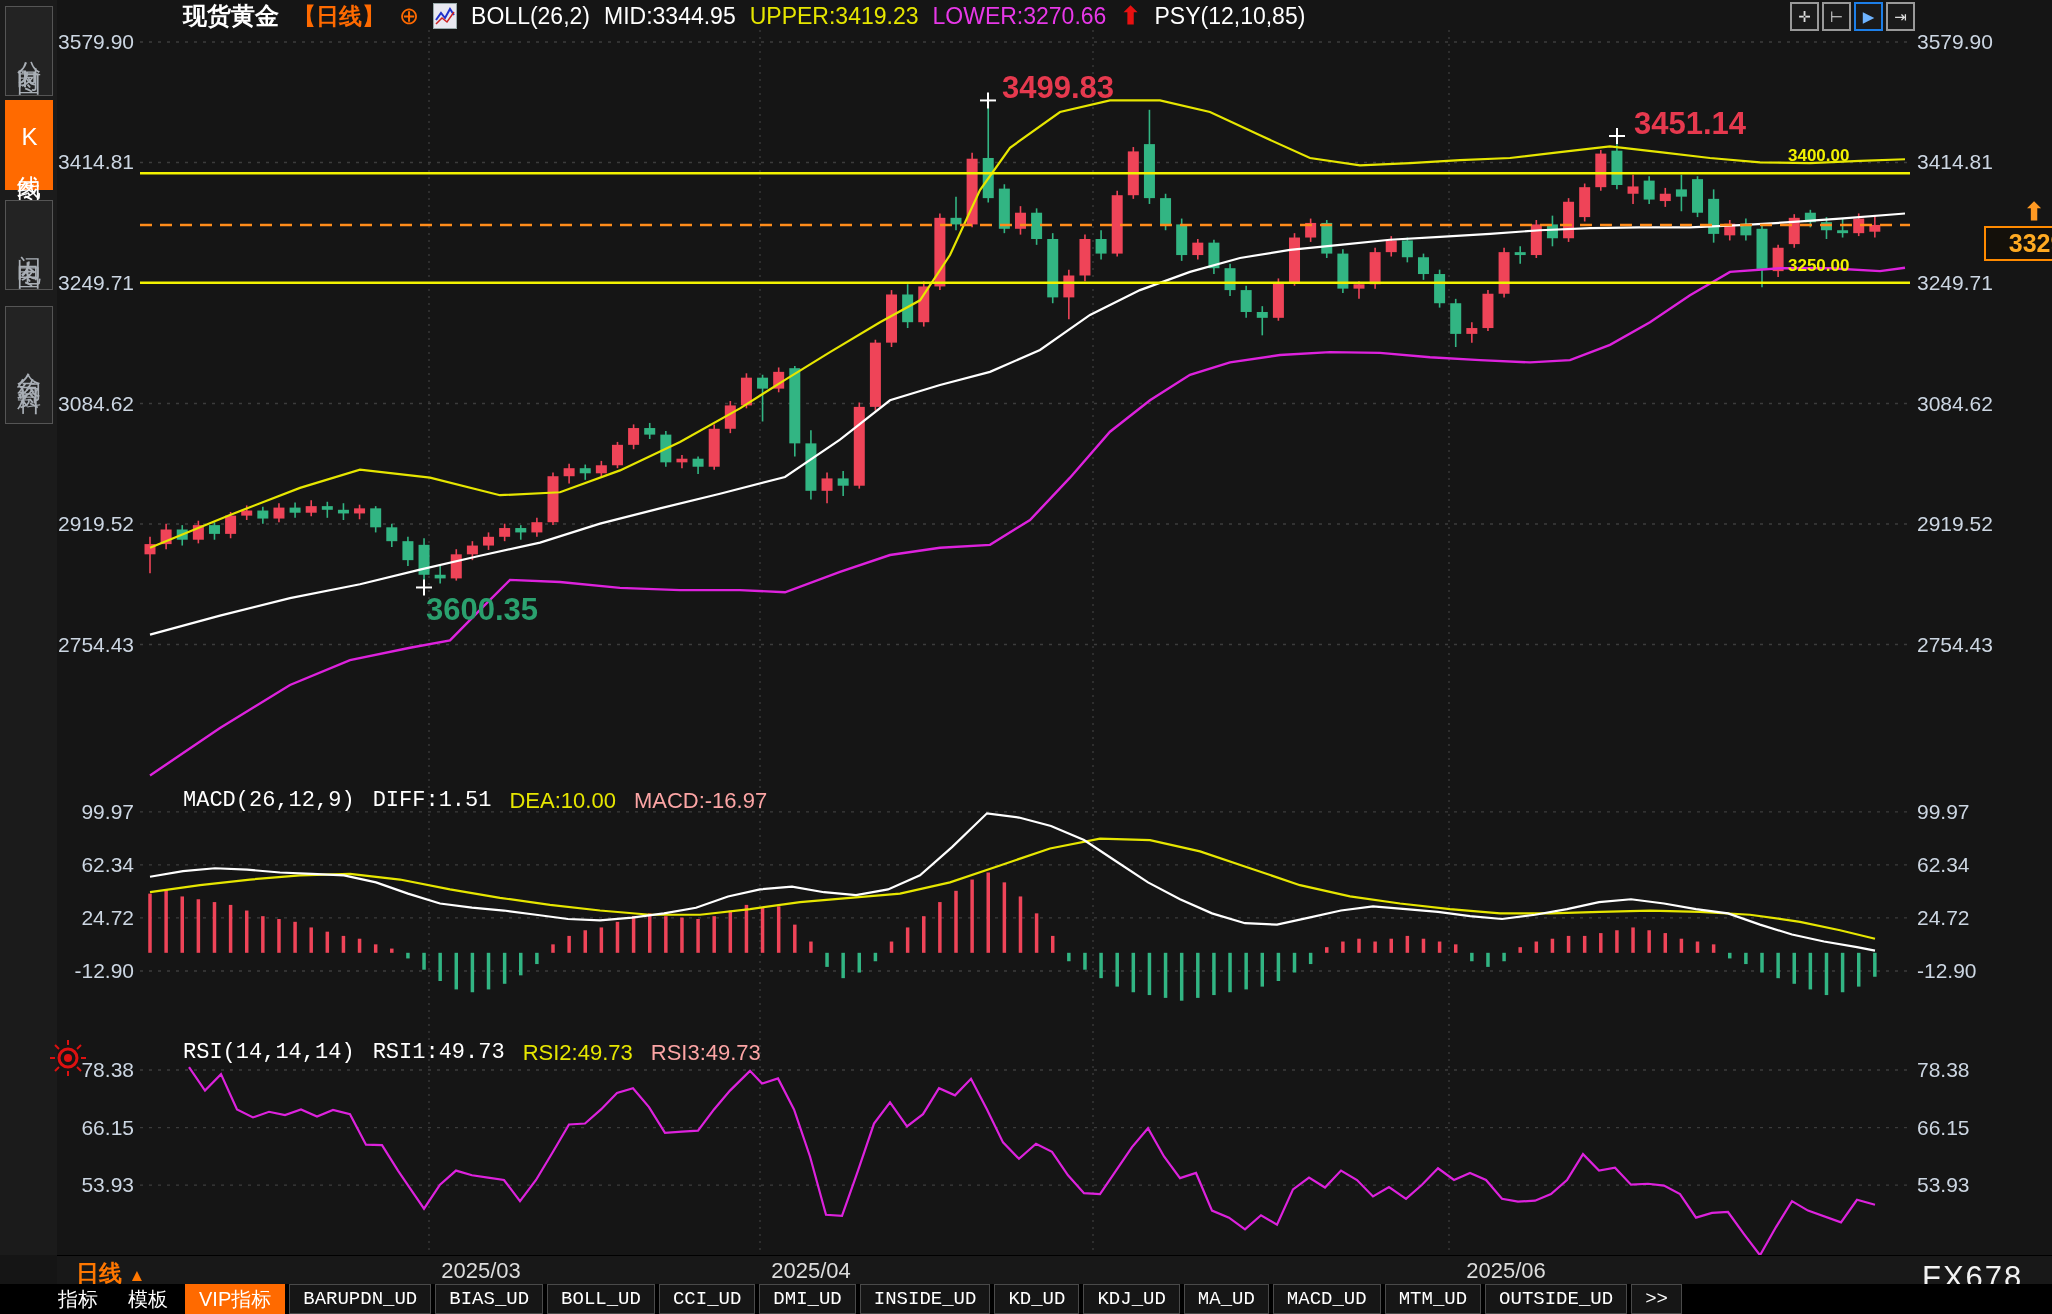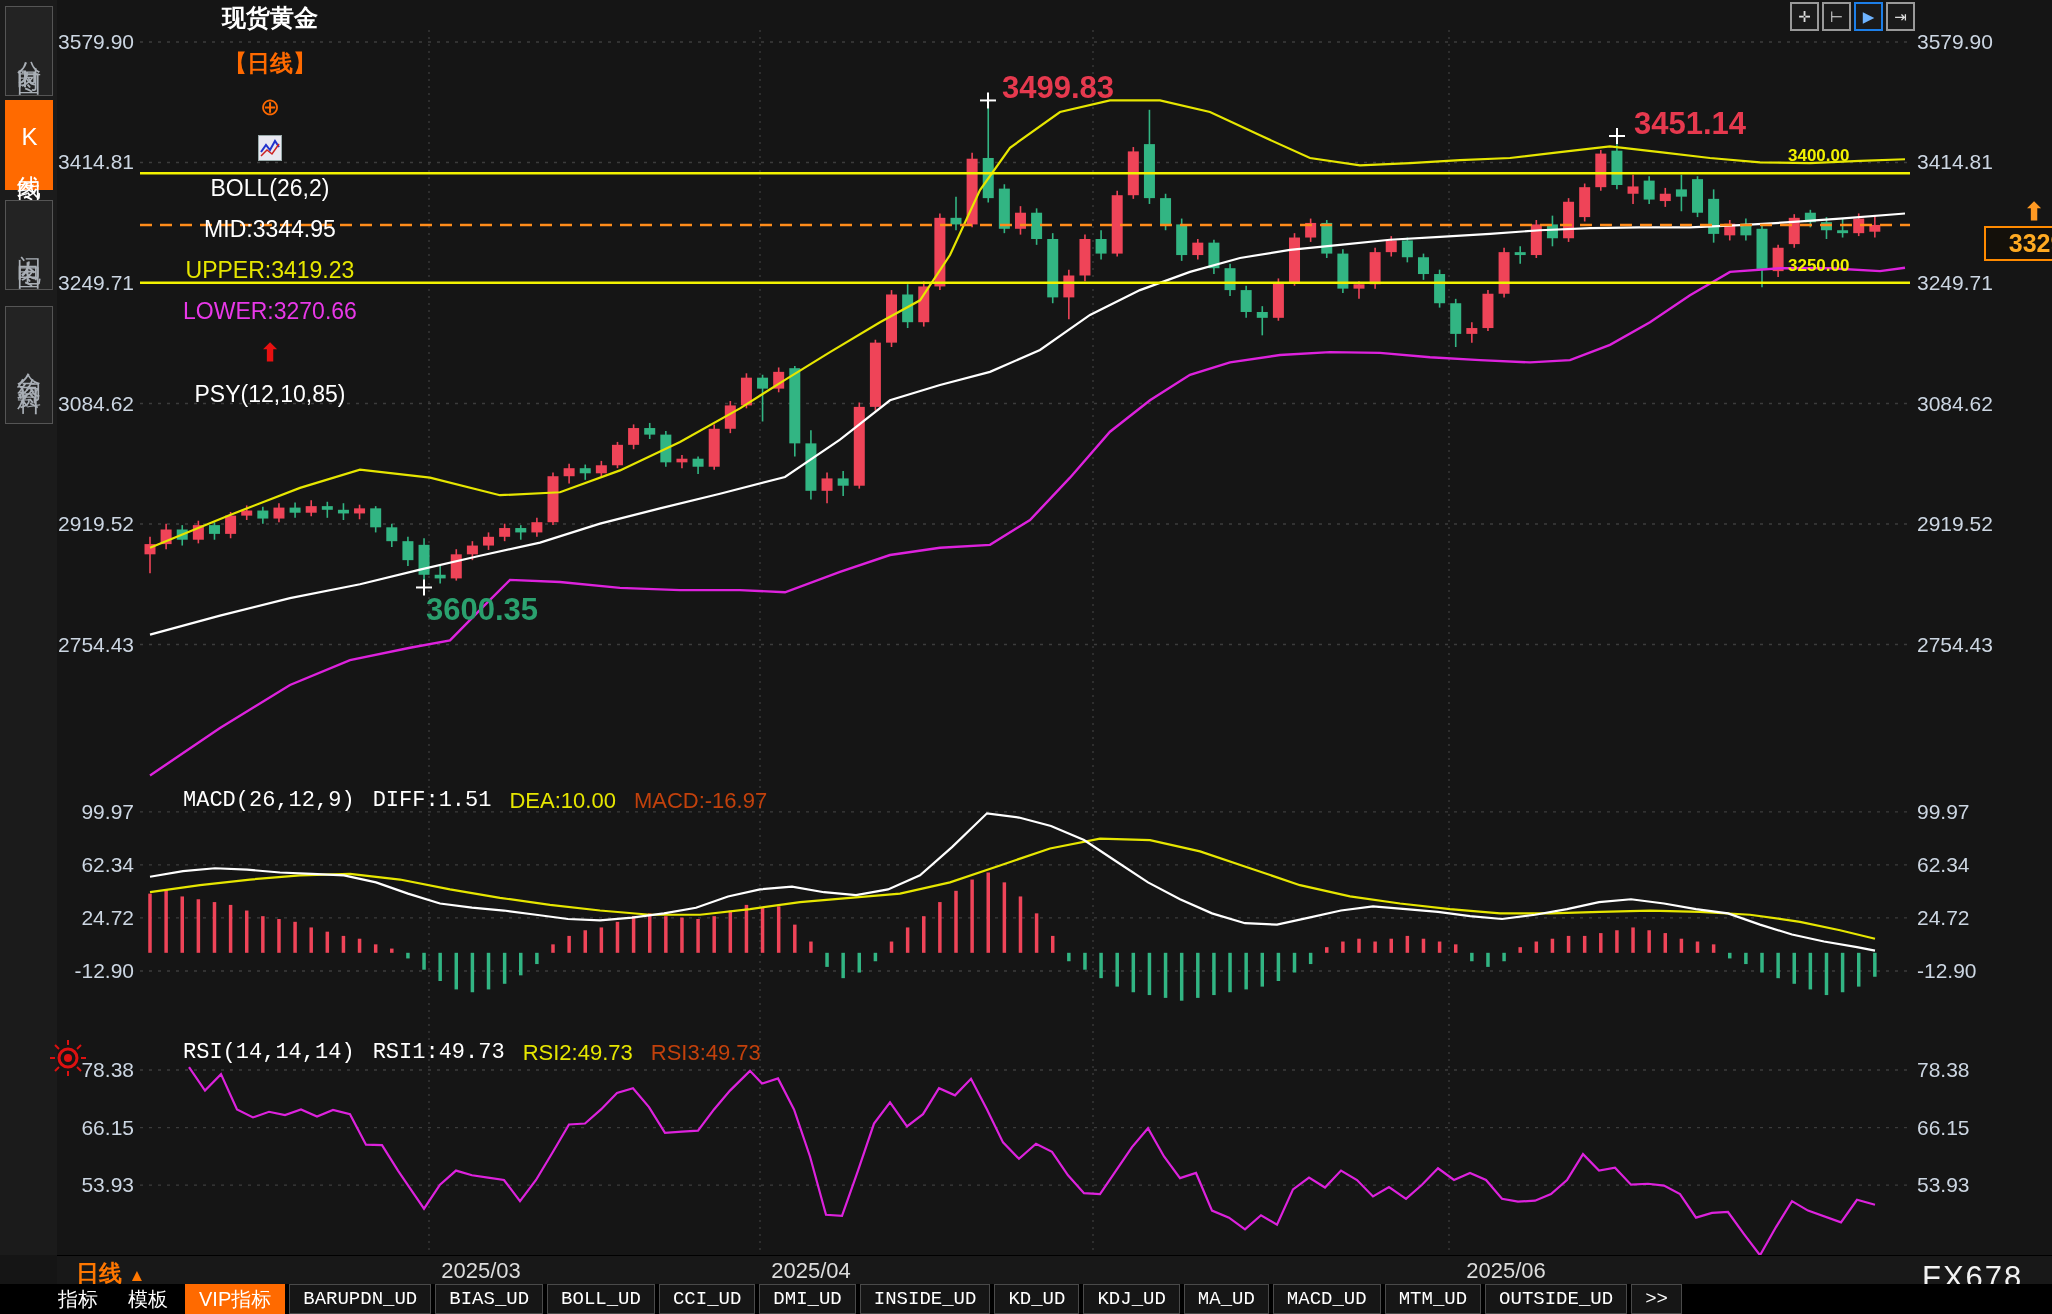--- a/index.html
+++ b/index.html
@@ -8,21 +8,21 @@
   #chart{position:absolute;left:0;top:0;}
   .abs{position:absolute;}
   
   .sidebar{position:absolute;left:0;top:0;width:57px;height:1255px;background:#1b1b1b;}
   .side-item{position:absolute;left:5px;width:46px;border:1px solid #555;background:#232323;
              color:#a9afb6;writing-mode:vertical-rl;text-orientation:upright;
              font-size:24px;letter-spacing:6px;display:flex;align-items:center;justify-content:center;}
   .side-item.active{background:#ff6a00;color:#fff;border-color:#ff6a00;}
   
   .header{position:absolute;left:183px;top:2px;height:28px;display:flex;align-items:center;gap:14px;
-          font-size:23px;color:#fff;white-space:nowrap;flex-direction:column;}
+          font-size:23px;color:#fff;white-space:nowrap;}
   .hdr-symbol{font-weight:bold;font-size:24px;}
   .hdr-period{color:#ff6a00;font-weight:bold;}
   .hdr-plus{color:#ff6a00;font-size:24px;}
   .hdr-yellow{color:#e6e600;}
   .hdr-magenta{color:#e838e8;}
   .hdr-arrow{color:#e81111;font-weight:bold;font-size:24px;}
   .mini-chart{width:22px;height:24px;background:#e8e8f0;border:1px solid #9aa;display:inline-block;}
   
   .toolbar{position:absolute;left:1790px;top:2px;display:flex;gap:3px;}
   .tool-btn{width:25px;height:25px;border:2px solid #999;background:#1a1a1a;color:#ddd;
@@ -33,21 +33,21 @@
   .tick.left{width:76px;left:58px;text-align:right;}
   .tick.right{left:1917px;text-align:left;}
   
   .anno{position:absolute;font-size:31px;font-weight:bold;white-space:nowrap;}
   .level-label{position:absolute;font-size:17px;font-weight:bold;color:#f2f200;white-space:nowrap;}
   .price-box{position:absolute;left:1984px;top:226px;width:136px;height:31px;border:2px solid #ff8a00;
              background:#14100a;color:#ffaa22;font-size:25px;font-weight:bold;text-align:center;line-height:31px;}
   .up-arrow{position:absolute;left:2024px;top:198px;color:#ff9922;font-size:24px;font-weight:bold;}
   
   .ind-header{position:absolute;left:183px;display:flex;gap:18px;font-size:22px;color:#fff;white-space:nowrap;}
-  .iw{color:#fff;font-family:Liberation Mono, monospace;} .iy{color:#e6e600;} .im{color:#c2410c;}
+  .iw{color:#fff;font-family:Liberation Mono, monospace;} .iy{color:#e6e600;} .im{color:#fca5a5;}
   
   .time-row{position:absolute;left:57px;top:1255px;width:1995px;height:28px;background:#181818;border-top:1px solid #000;}
   .period-tag{position:absolute;left:76px;top:1258px;color:#ff7700;font-size:23px;font-weight:bold;}
   .month{position:absolute;top:1258px;width:140px;text-align:center;color:#dcdcdc;font-size:22px;}
   .watermark{position:absolute;left:1922px;top:1260px;color:#f2f2f2;font-size:31px;letter-spacing:2px;}
   
   .tabbar{position:absolute;left:0;top:1284px;width:2052px;height:30px;background:#000;
           display:flex;align-items:center;padding-left:45px;box-sizing:border-box;gap:4px;}
   .tab{height:28px;line-height:28px;padding:0 13px;color:#fff;font-size:20px;white-space:nowrap;}
   .tab.boxed{background:#161616;border:1px solid #4a4a4a;font-family:"Liberation Mono",monospace;font-size:19px;}

